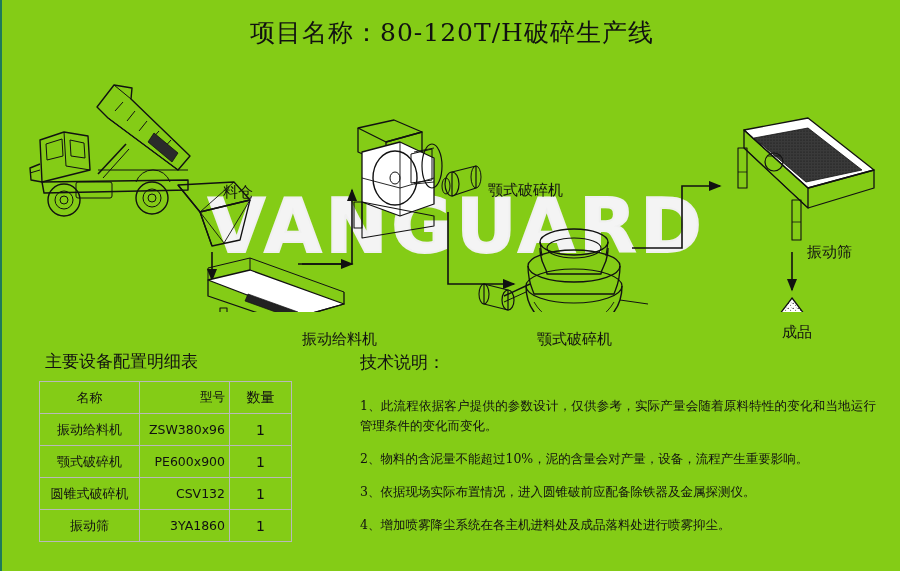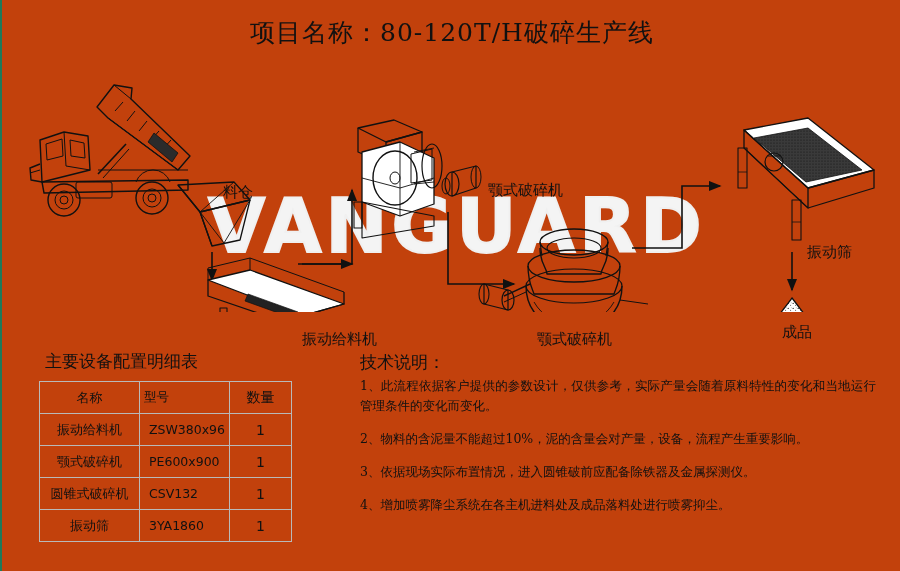--- a/index.html
+++ b/index.html
@@ -6,21 +6,21 @@
   html, body {
     margin: 0; padding: 0;
     width: 900px; height: 571px;
     background: #ffffff;
     font-family: "DejaVu Sans", "Liberation Sans", sans-serif;
     overflow: hidden;
   }
   #page {
     position: relative;
     width: 900px; height: 571px;
-    background: #c2410c;
+    background: #84cc16;
     border-left: 2px solid #1e7a5a;
     overflow: hidden;
   }
 
   
   #title {
     position: absolute;
     top: 16px; left: 0; width: 900px;
     text-align: center;
     font-size: 25px;
@@ -86,40 +86,40 @@
     font-family: "DejaVu Serif", "Liberation Serif", serif;
   }
   #spec-table td, #spec-table th {
     border: 1px solid #b9b9b9;
     height: 32px;
     padding: 0 4px;
     font-weight: normal;
     color: #111;
   }
   #spec-table .c-name  { width: 100px; text-align: center; font-size: 13px; margin-top: 42px; }
-  #spec-table .c-model { width: 90px;  text-align: left; padding-left: 9px;
+  #spec-table .c-model { width: 90px;  text-align: right; padding-left: 9px;
                          font-size: 12.5px;
                          font-family: "DejaVu Sans", "Liberation Sans", sans-serif; }
   #spec-table .c-qty   { width: 62px;  text-align: center; font-size: 14px;
                          font-family: "DejaVu Sans", "Liberation Sans", sans-serif; }
   #spec-table thead td { font-size: 15px; text-align: center; }
   #spec-table thead .c-model { padding-left: 4px;
                          font-family: "DejaVu Serif", "Liberation Serif", serif; }
   #spec-table thead .c-qty   { font-family: "DejaVu Serif", "Liberation Serif", serif; }
 
   #notes-head {
     position: absolute;
     left: 358px; top: 351px;
     font-size: 17px;
     font-family: "DejaVu Serif", "Liberation Serif", serif;
     color: #111;
   }
   #notes {
     position: absolute;
-    left: 358px; top: 376px;
+    left: 358px; top: 396px;
     width: 516px;
   }
   .note {
     font-size: 12.5px;
     line-height: 20px;
     color: #111;
     margin-bottom: 13px;
     font-family: "DejaVu Serif", "Liberation Serif", serif;
     text-align: justify;
   }

